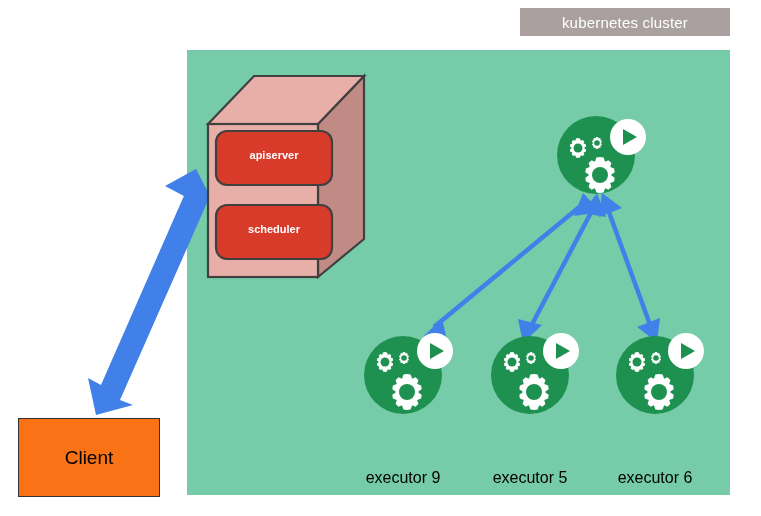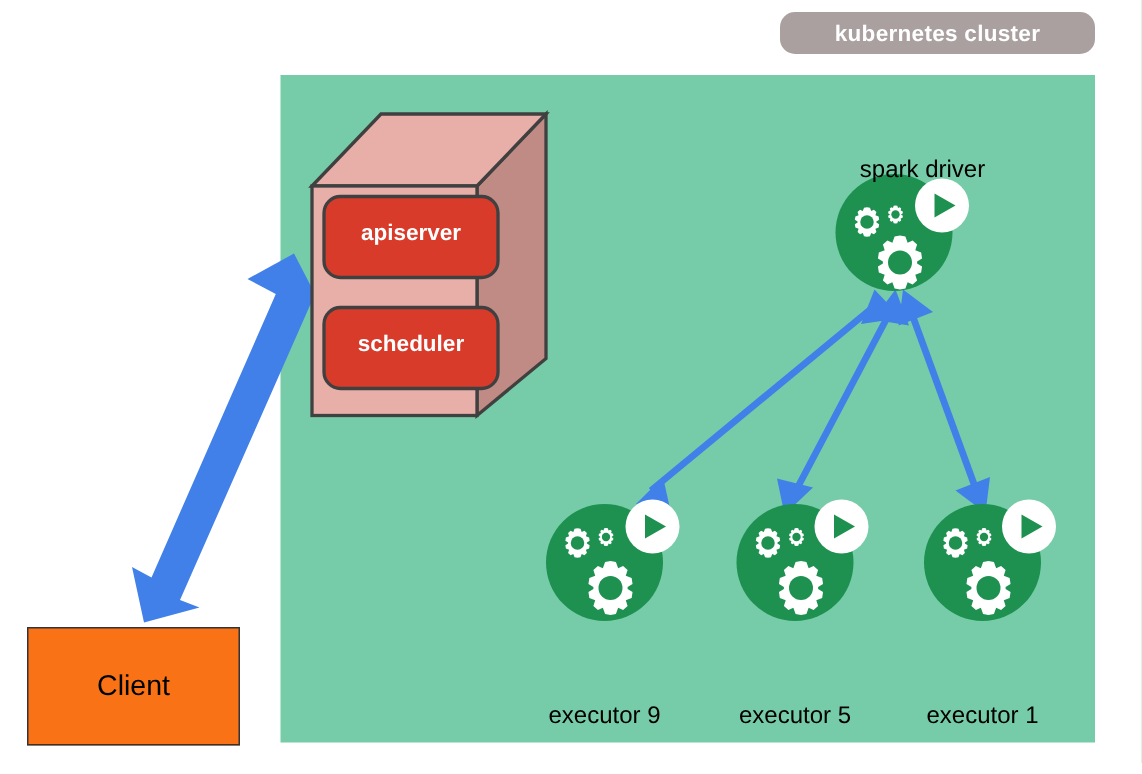--- a/index.html
+++ b/index.html
@@ -20,45 +20,44 @@
     width: 761px;
     height: 516px;
   }
   .abs { position: absolute; }
   #cluster-label {
     left: 520px; top: 8px;
     width: 210px; height: 28px;
     background: #aaa0a0;
     color: #ffffff;
     font-size: 15px;
-    font-weight: bold;
+    font-weight: normal;
     display: flex;
     align-items: center;
     justify-content: center;
     letter-spacing: .2px;
-    border-radius: 10px;
   }
 
   
   #client-box {
     left: 18px; top: 418px;
     width: 140px; height: 77px;
     background: #f97316;
     border: 1px solid #333333;
     display: flex;
     align-items: center;
     justify-content: center;
     color: #000000;
     font-size: 19px;
   }
 
   
   .cube-box-label {
     color: #ffffff;
-    font-size: 15px;
+    font-size: 11px;
     font-weight: bold;
     text-align: center;
     width: 100%;
   }
   #apiserver-label-wrap {
     left: 216px; top: 128px;
     width: 116px; height: 54px;
     display: flex; align-items: center; justify-content: center;
   }
   #scheduler-label-wrap {
@@ -240,31 +239,30 @@
 
 <div class="abs" id="apiserver-label-wrap">
   <span class="cube-box-label">apiserver</span>
 </div>
 
 <div class="abs" id="scheduler-label-wrap">
   <span class="cube-box-label">scheduler</span>
 </div>
 
 <div class="abs node-label" id="driver-label">
-  <div>spark driver</div>
 </div>
 
 <div class="abs node-label" id="exec1-label">
   <div>executor 9</div>
   
 </div>
 
 <div class="abs node-label" id="exec2-label">
   <div>executor 5</div>
   
 </div>
 
 <div class="abs node-label" id="exec3-label">
-  <div>executor 1</div>
+  <div>executor 6</div>
   
 </div>
 
 <div class="abs" id="spark-submit-label">spark-submit</div>
 
 </body></html>

